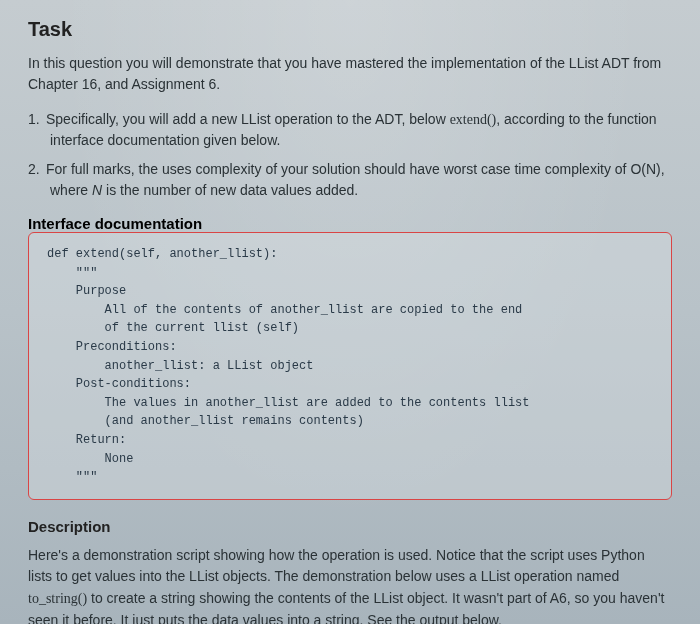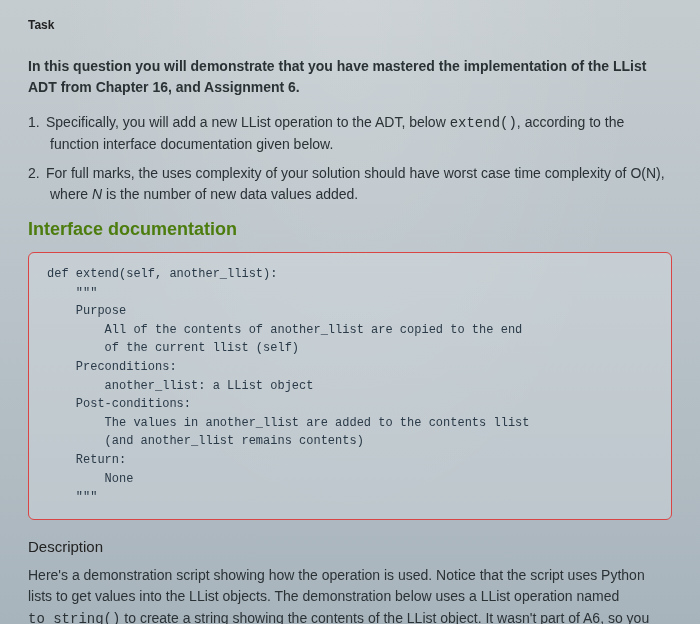--- a/index.html
+++ b/index.html
@@ -25,76 +25,75 @@
       right: 0;
       bottom: 0;
       background: radial-gradient(ellipse at top, rgba(255,255,255,0.15), transparent 60%);
       pointer-events: none;
     }
     .content {
       position: relative;
       z-index: 1;
     }
     h2 {
-      font-size: 12px;
+      font-size: 20px;
       font-weight: bold;
-      margin-bottom: 24px;
+      margin-bottom: 12px;
       color: #222;
     }
     .intro {
       font-size: 14px;
       line-height: 1.5;
       margin-bottom: 14px;
       color: #2a3236;
-      font-weight: bold;
     }
     .list-item {
       font-size: 14px;
       line-height: 1.5;
       margin-bottom: 8px;
       padding-left: 22px;
       color: #2a3236;
     }
     .list-item .num {
       display: inline-block;
       width: 18px;
       margin-left: -22px;
     }
     .code-inline {
-      font-family: Liberation Mono, monospace;
+      font-family: Liberation Serif, serif;
       font-size: 14px;
     }
     .bold {
       font-weight: normal;
     }
     .italic {
       font-style: italic;
     }
     .subhead {
-      font-size: 18px;
+      font-size: 15px;
       font-weight: bold;
       margin-top: 14px;
-      margin-bottom: 12px;
-      color: #4d7c0f;
+      margin-bottom: 0;
+      color: #000000;
     }
     .codebox {
       border: 1.5px solid #d94545;
       border-radius: 6px;
       background: rgba(220, 226, 230, 0.35);
       padding: 12px 18px;
       font-family: "Courier New", monospace;
       font-size: 12px;
       line-height: 1.55;
       color: #2a3a48;
       white-space: pre;
       overflow: hidden;
     }
     .desc-head {
       font-size: 15px;
-      font-weight: normal;
+      font-weight: bold;
       margin-top: 18px;
       margin-bottom: 10px;
       color: #222;
     }
     .desc-text {
       font-size: 14px;
       line-height: 1.55;
       color: #2a3236;
     }
   </style>

